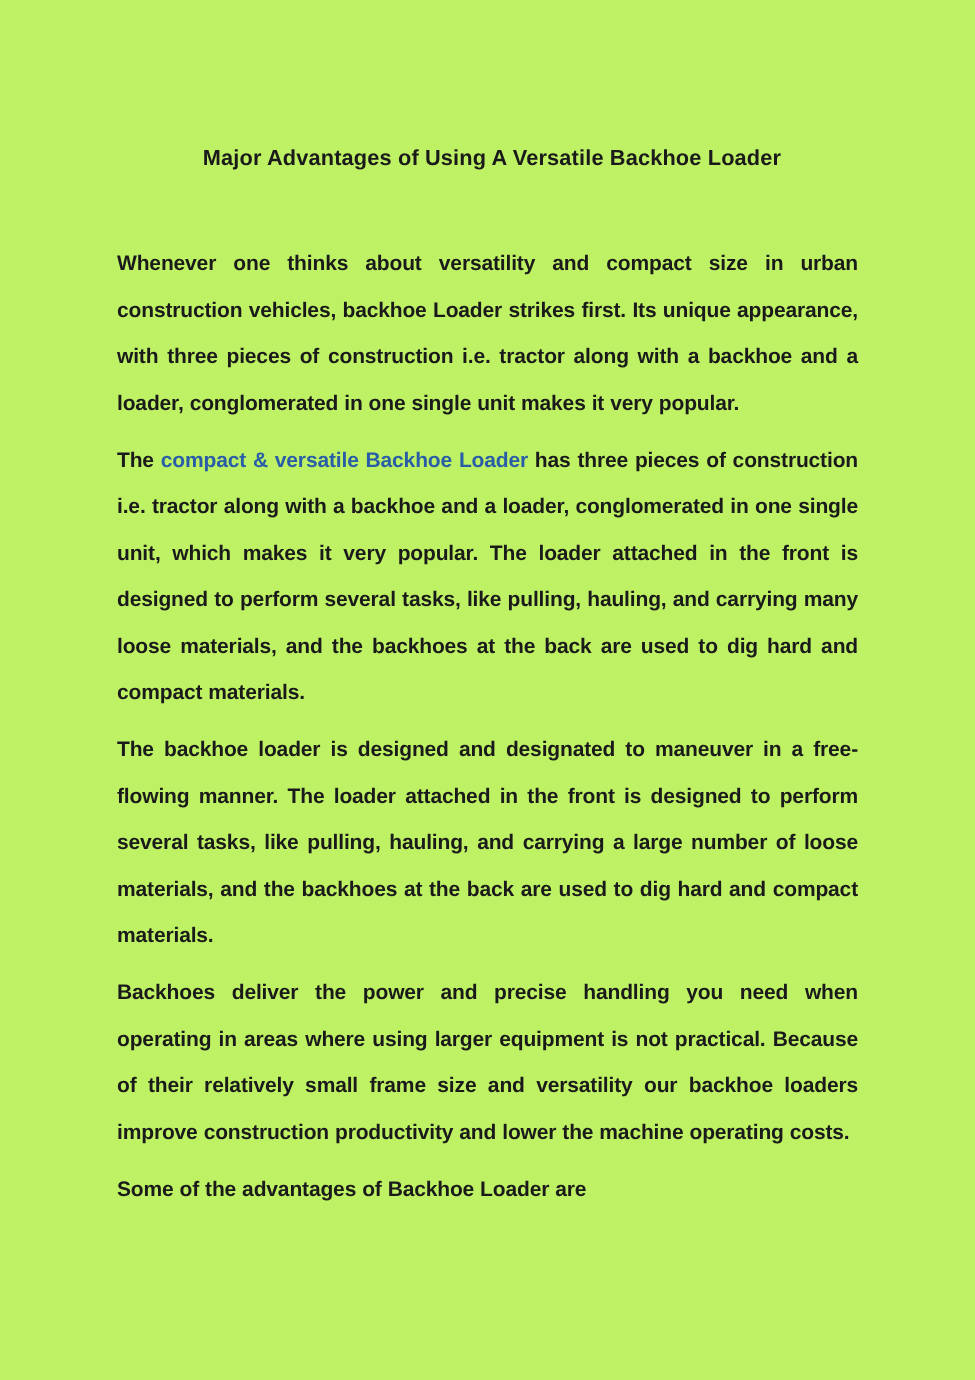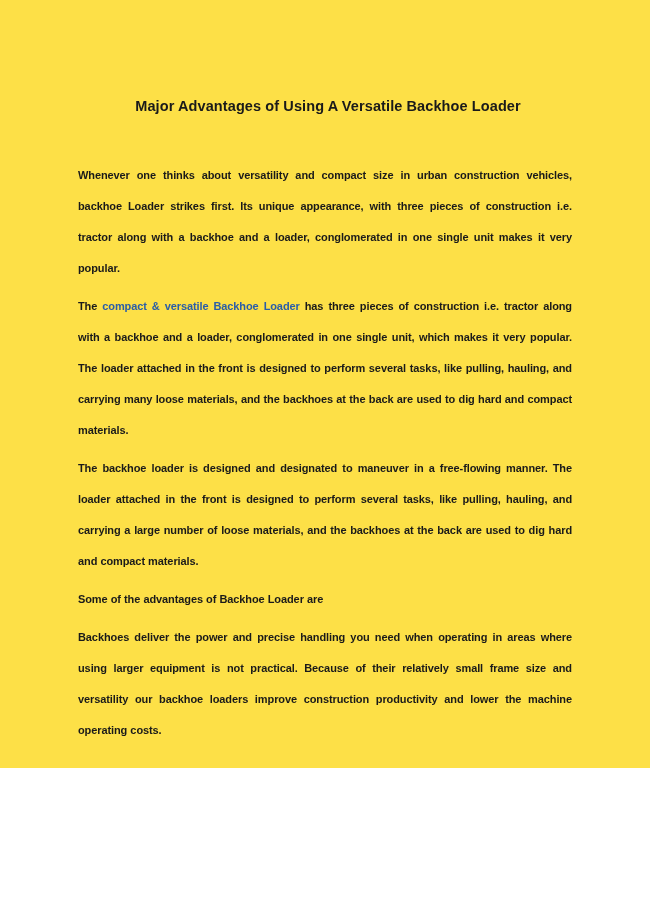--- a/index.html
+++ b/index.html
@@ -4,22 +4,22 @@
 <style>
   html, body {
     margin: 0;
     padding: 0;
     background: #ffffff;
   }
 
   .page {
     position: relative;
     width: 650px;
-    height: 768px;
-    background: #fde047;
+    height: 920px;
+    background: #bef264;
     overflow: hidden;
     box-sizing: border-box;
     font-family: "Liberation Sans", "DejaVu Sans", sans-serif;
   }
 
   .content {
     position: absolute;
     left: 78px;
     top: 96px;
     width: 500px;
@@ -30,21 +30,21 @@
     font-weight: bold;
     color: #1a1a1a;
     text-align: center;
     letter-spacing: 0.1px;
     margin: 0 0 44px 0;
     line-height: 20px;
     font-stretch: semi-condensed;
   }
 
   .para {
-    font-size: 11px;
+    font-size: 14px;
     font-weight: 600;
     color: #1a1a1a;
     line-height: 31px;
     text-align: justify;
     text-justify: inter-word;
     margin: 0 6px 7px 0;
     letter-spacing: -0.1px;
     word-spacing: 0.2px;
     font-stretch: semi-condensed;
     -webkit-font-smoothing: none;
@@ -68,19 +68,19 @@
   <div class="content">
 
     <h1 class="doc-title">Major Advantages of Using A Versatile Backhoe Loader</h1>
 
     <p class="para">Whenever one thinks about versatility and compact size in urban construction vehicles, backhoe Loader strikes first. Its unique appearance, with three pieces of construction i.e. tractor along with a backhoe and a loader, conglomerated in one single unit makes it very popular.</p>
 
     <p class="para"><span>The </span><span class="doc-link">compact &amp; versatile Backhoe Loader</span><span> has three pieces of construction i.e. tractor along with a backhoe and a loader, conglomerated in one single unit, which makes it very popular. The loader attached in the front is designed to perform several tasks, like pulling, hauling, and carrying many loose materials, and the backhoes at the back are used to dig hard and compact materials.</span></p>
 
     <p class="para">The backhoe loader is designed and designated to maneuver in a free-flowing manner. The loader attached in the front is designed to perform several tasks, like pulling, hauling, and carrying a large number of loose materials, and the backhoes at the back are used to dig hard and compact materials.</p>
 
+    <p class="para">Backhoes deliver the power and precise handling you need when operating in areas where using larger equipment is not practical. Because of their relatively small frame size and versatility our backhoe loaders improve construction productivity and lower the machine operating costs.</p>
+
     <p class="para">Some of the advantages of Backhoe Loader are</p>
-
-    <p class="para">Backhoes deliver the power and precise handling you need when operating in areas where using larger equipment is not practical. Because of their relatively small frame size and versatility our backhoe loaders improve construction productivity and lower the machine operating costs.</p>
 
 
   </div>
 </div>
 
 </body></html>

